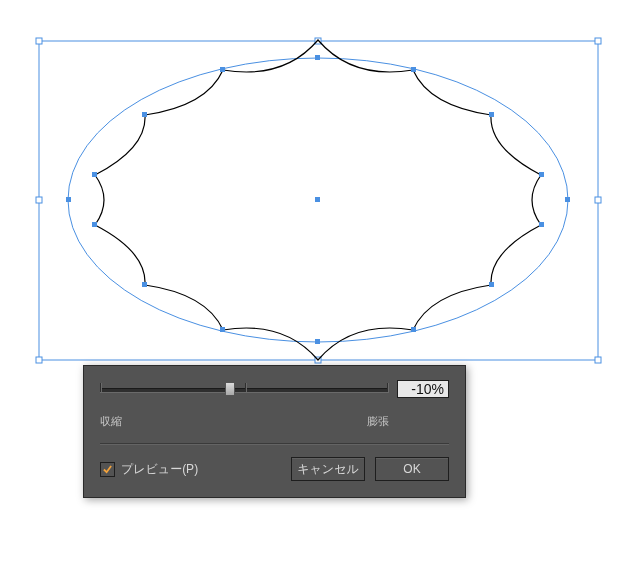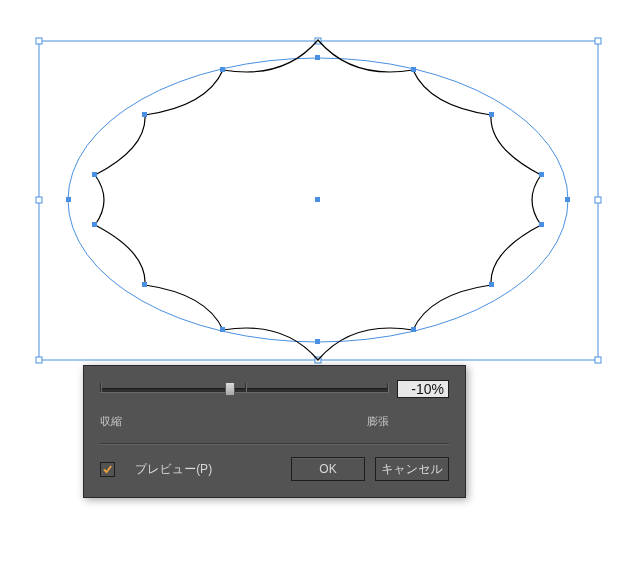--- a/index.html
+++ b/index.html
@@ -9,21 +9,21 @@
   .dlg-body{padding:14px 16px 16px}
   .slider-row{display:flex;align-items:center;gap:8px}
   .track{position:relative;flex:1;height:6px}
   .track::before{content:"";position:absolute;left:0;right:0;top:2px;height:3px;background:#2e2e2e;border-top:1px solid #1a1a1a;border-bottom:1px solid #6a6a6a}
   .tick{position:absolute;top:-3px;width:1px;height:9px;background:#2e2e2e;border-right:1px solid #6a6a6a}
   .thumb{position:absolute;top:-4px;width:8px;height:12px;background:linear-gradient(#dcdcdc,#a8a8a8);border:1px solid #555;border-radius:1px;transform:translateX(-50%)}
   .value-box{width:52px;height:18px;background:#e8e8e8;border:1px solid #1e1e1e;color:#111;text-align:right;padding:1px 4px;font-size:14px;box-sizing:border-box;line-height:14px}
   .labels{display:flex;justify-content:space-between;color:#c8c8c8;font-size:11px;margin-top:16px;padding-right:60px}
   .sep{height:1px;background:#3a3a3a;border-bottom:1px solid #646464;margin:14px 0 12px}
   .bottom-row{display:flex;align-items:center;gap:10px}
-  .chk{display:flex;align-items:center;gap:20px;color:#d8d8d8;cursor:pointer}
+  .chk{display:flex;align-items:center;gap:6px;color:#d8d8d8;cursor:pointer}
   .chk-box{width:13px;height:13px;background:#535353;border:1px solid #1e1e1e;display:flex;align-items:center;justify-content:center}
   .chk-mark{width:9px;height:9px;color:#f3a33c}
   .spacer{flex:1}
   .btn{min-width:72px;height:22px;background:#535353;border:1px solid #1e1e1e;color:#d8d8d8;font-size:12px;display:flex;align-items:center;justify-content:center;cursor:pointer;box-shadow:inset 0 1px 0 rgba(255,255,255,.08)}
 </style>
 </head>
 <body>
 
 <svg class="canvas" viewBox="0 0 640 578">
 
@@ -99,17 +99,17 @@
     <div class="bottom-row">
       <label class="chk">
         <span class="chk-box">
           <svg class="chk-mark" viewBox="0 0 10 10">
               <path d="M1 5 L4 8 L9 1" fill="none" stroke="currentColor" stroke-width="2"></path>
             </svg>
         </span>
         <span>プレビュー(P)</span>
       </label>
       <div class="spacer"></div>
+      <div class="btn">キャンセル</div>
       <div class="btn">OK</div>
-      <div class="btn">キャンセル</div>
     </div>
   </div>
 </div>
 
 </body></html>

